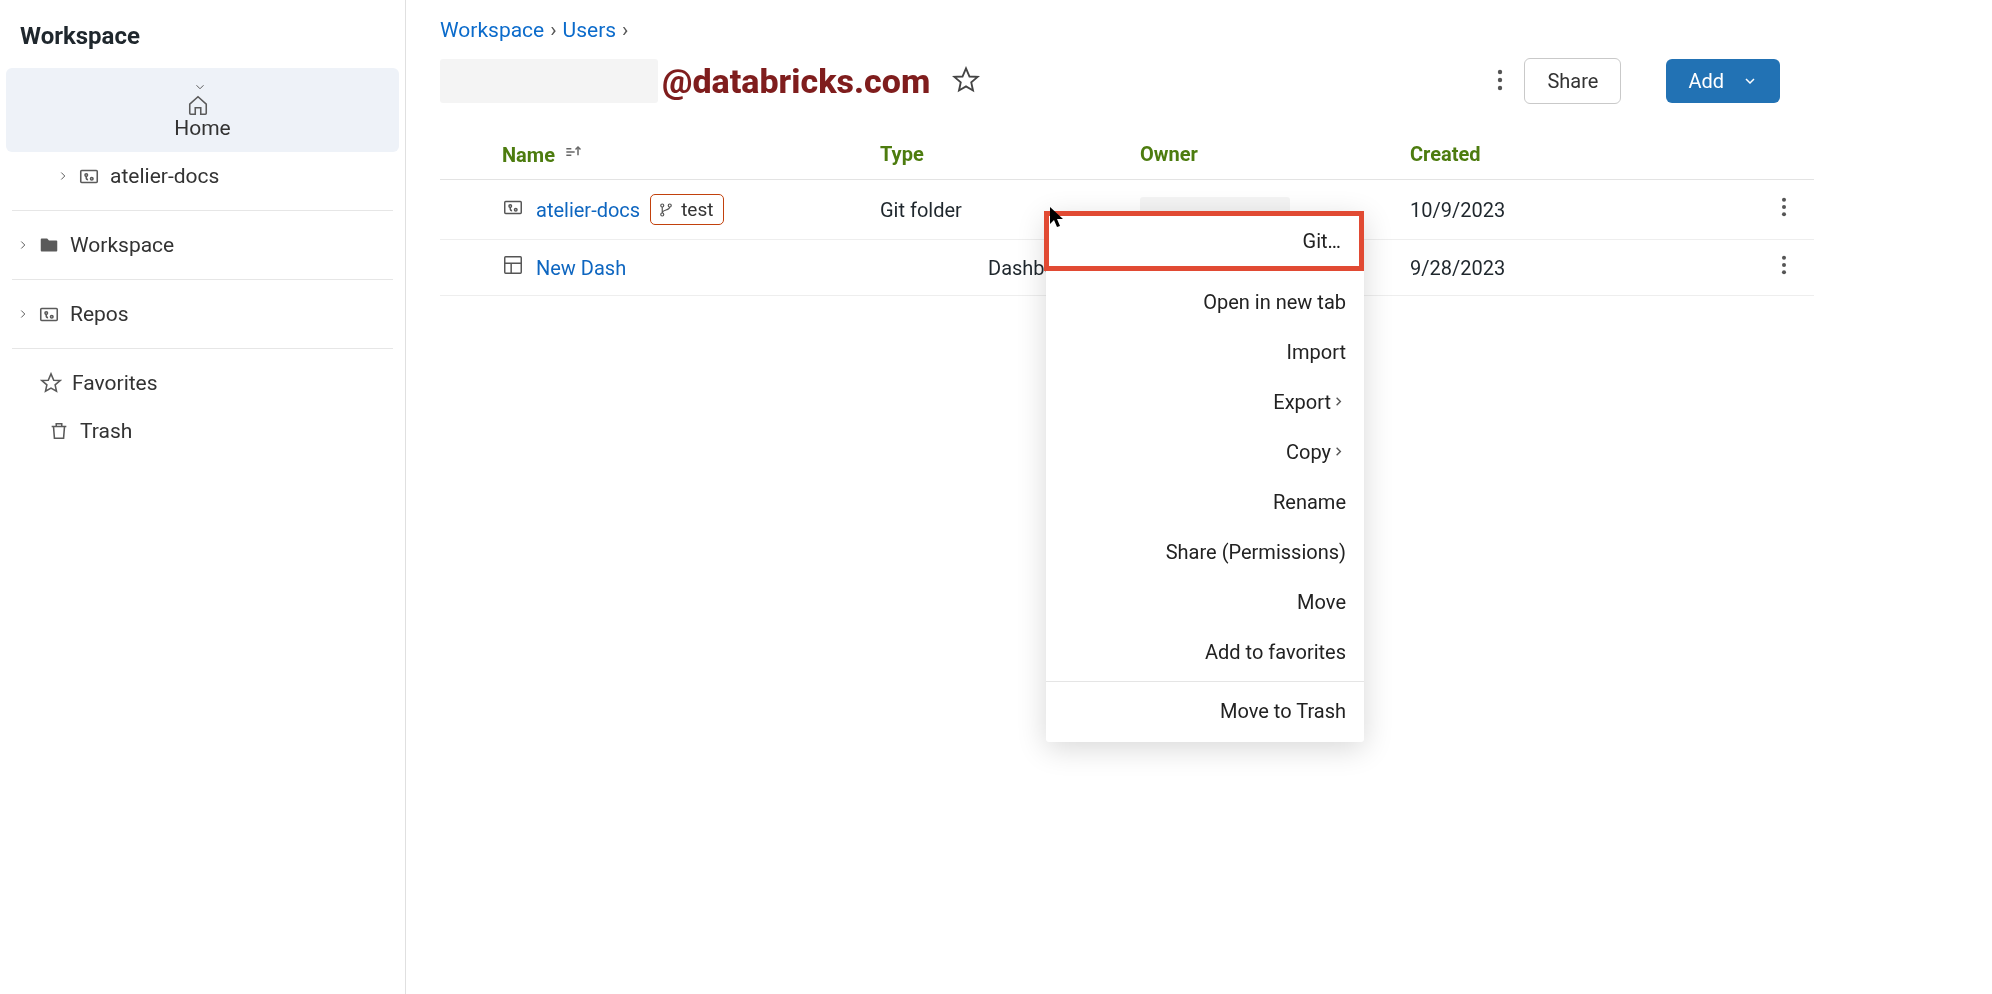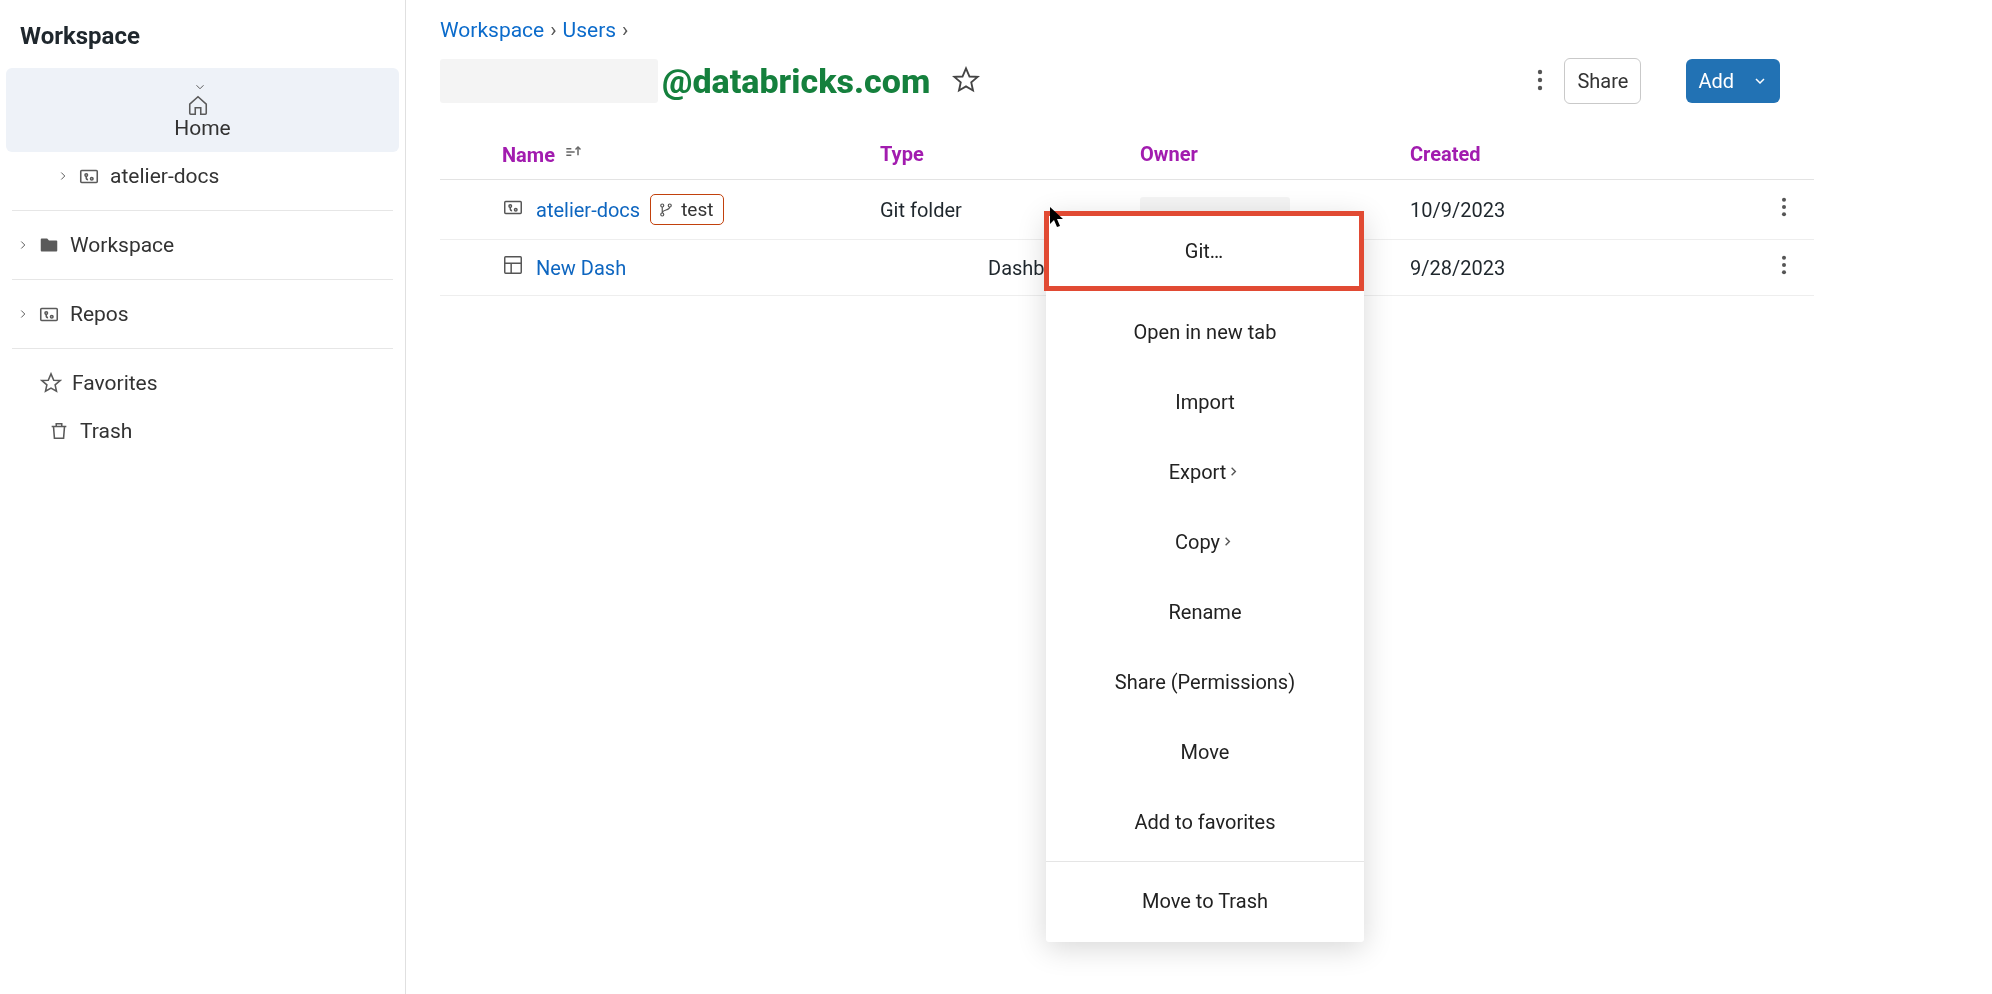--- a/index.html
+++ b/index.html
@@ -14,51 +14,51 @@
     .side-chev { width:18px; display:inline-flex; justify-content:center; margin-right:6px; }
     .side-chev svg { width:14px; height:14px; margin-right:0; }
     .side-sub { padding-left:54px; }
     .sep { border-top:1px solid #e6e6e6; margin:10px 12px; }
     
     .main { flex:1; position:relative; }
     .crumbs { display:flex; align-items:center; gap:6px; font-size:21px; padding:18px 12px 6px 34px; color:#0b6bcb; }
     .crumbs .sep-c { color:#555; }
     .header-row { display:flex; align-items:center; padding: 10px 34px 26px 34px; }
     .eml-redact { width:218px; height:44px; background:#f4f4f4; border-radius:3px; margin-right:4px;}
-    .email { font-size:34px; font-weight:800; color:#15803d; }
+    .email { font-size:34px; font-weight:800; color:#7f1d1d; }
     .star-icon { margin-left:22px; }
     .star-icon svg { width:28px; height:28px; stroke:#444; fill:none; stroke-width:1.6; }
     .spacer { flex:1; }
     .kebab { padding: 0 14px; }
     .kebab svg { width:20px; height:24px; fill:#555;}
-    .btn { display:inline-flex; align-items:center; font-size:20px; padding:10px 12px; border-radius:6px; cursor:pointer; }
+    .btn { display:inline-flex; align-items:center; font-size:20px; padding:10px 22px; border-radius:6px; cursor:pointer; }
     .btn-outline { border:1.5px solid #c9c9c9; color:#333; background:#fff; margin-right:14px; }
     .btn-primary { background:#2272b4; color:#fff;margin-left:31px; }
     .btn-primary svg { width:16px; height:16px; stroke:#fff; stroke-width:2.2; fill:none; margin-left:18px;}
     
     .table { width:calc(100% - 34px); margin-left:34px; margin-right:0;}
-    .thead { display:flex; border-bottom:1px solid #e3e3e3; font-size:20px; font-weight:700; color:#a21caf; padding:12px 0;}
+    .thead { display:flex; border-bottom:1px solid #e3e3e3; font-size:20px; font-weight:700; color:#4d7c0f; padding:12px 0;}
     .col-name { width:440px; padding-left:62px; display:flex; align-items:center;}
     .sort-i { margin-left:8px; }
     .sort-i svg { width:20px; height:20px; stroke:#666; fill:none; stroke-width:1.8;}
     .col-type { width:260px; }
     .col-owner { width:270px;}
     .col-created { flex:1; }
     .col-act { width:60px; text-align:center;}
     .trow { display:flex; align-items:center; border-bottom:1px solid #eee; font-size:20px; padding:14px 0; }
     .trow .col-name { color:#0e66c0; display:flex; align-items:center;}
     .row-ico { margin-right:12px; }
     .row-ico svg { width:22px; height:22px; stroke:#555; fill:none; stroke-width:1.6;}
     .branch-chip { display:inline-flex; align-items:center; border:1px solid #c2410c; border-radius:5px; padding:3px 10px 3px 6px; margin-left:10px; color:#333; font-size:19px; }
     .branch-chip svg{ width:18px; height:18px; stroke:#555; fill:none; stroke-width:1.6; margin-right:6px;}
     .owner-redact { width:150px; height:26px; background:#f4f4f4; border-radius:3px;}
     .row-keb svg { width:6px; height:22px; fill:#555;}
     
     .ctx { position:absolute; top:213px; left:640px; width:318px; background:#fff; box-shadow: 0 6px 30px rgba(0,0,0,.16); border-radius:3px; z-index:20; padding-bottom:6px;}
-    .ctx-item { display:flex; align-items:center; justify-content:center; font-size:20px; color:#222; padding:23px 18px; cursor:pointer;}
+    .ctx-item { display:flex; align-items:center; justify-content:flex-end; font-size:20px; color:#222; padding:13px 18px; cursor:pointer;}
     .ctx-item.highlight { border:5px solid #e14a33; margin:-2px 0 6px -2px;}
     .ctx-chev svg { width:15px; height:15px; stroke:#555; stroke-width:2.2; fill:none;}
     .ctx-sep { border-top:1px solid #e5e5e5; margin:4px 0;}
     .cursor { position:absolute; top:206px; left:642px; z-index:21;}
     .cursor svg { width:18px; height:22px; fill:#000;}
   </style>
 </head>
 <body>
 
 <div class="app">

